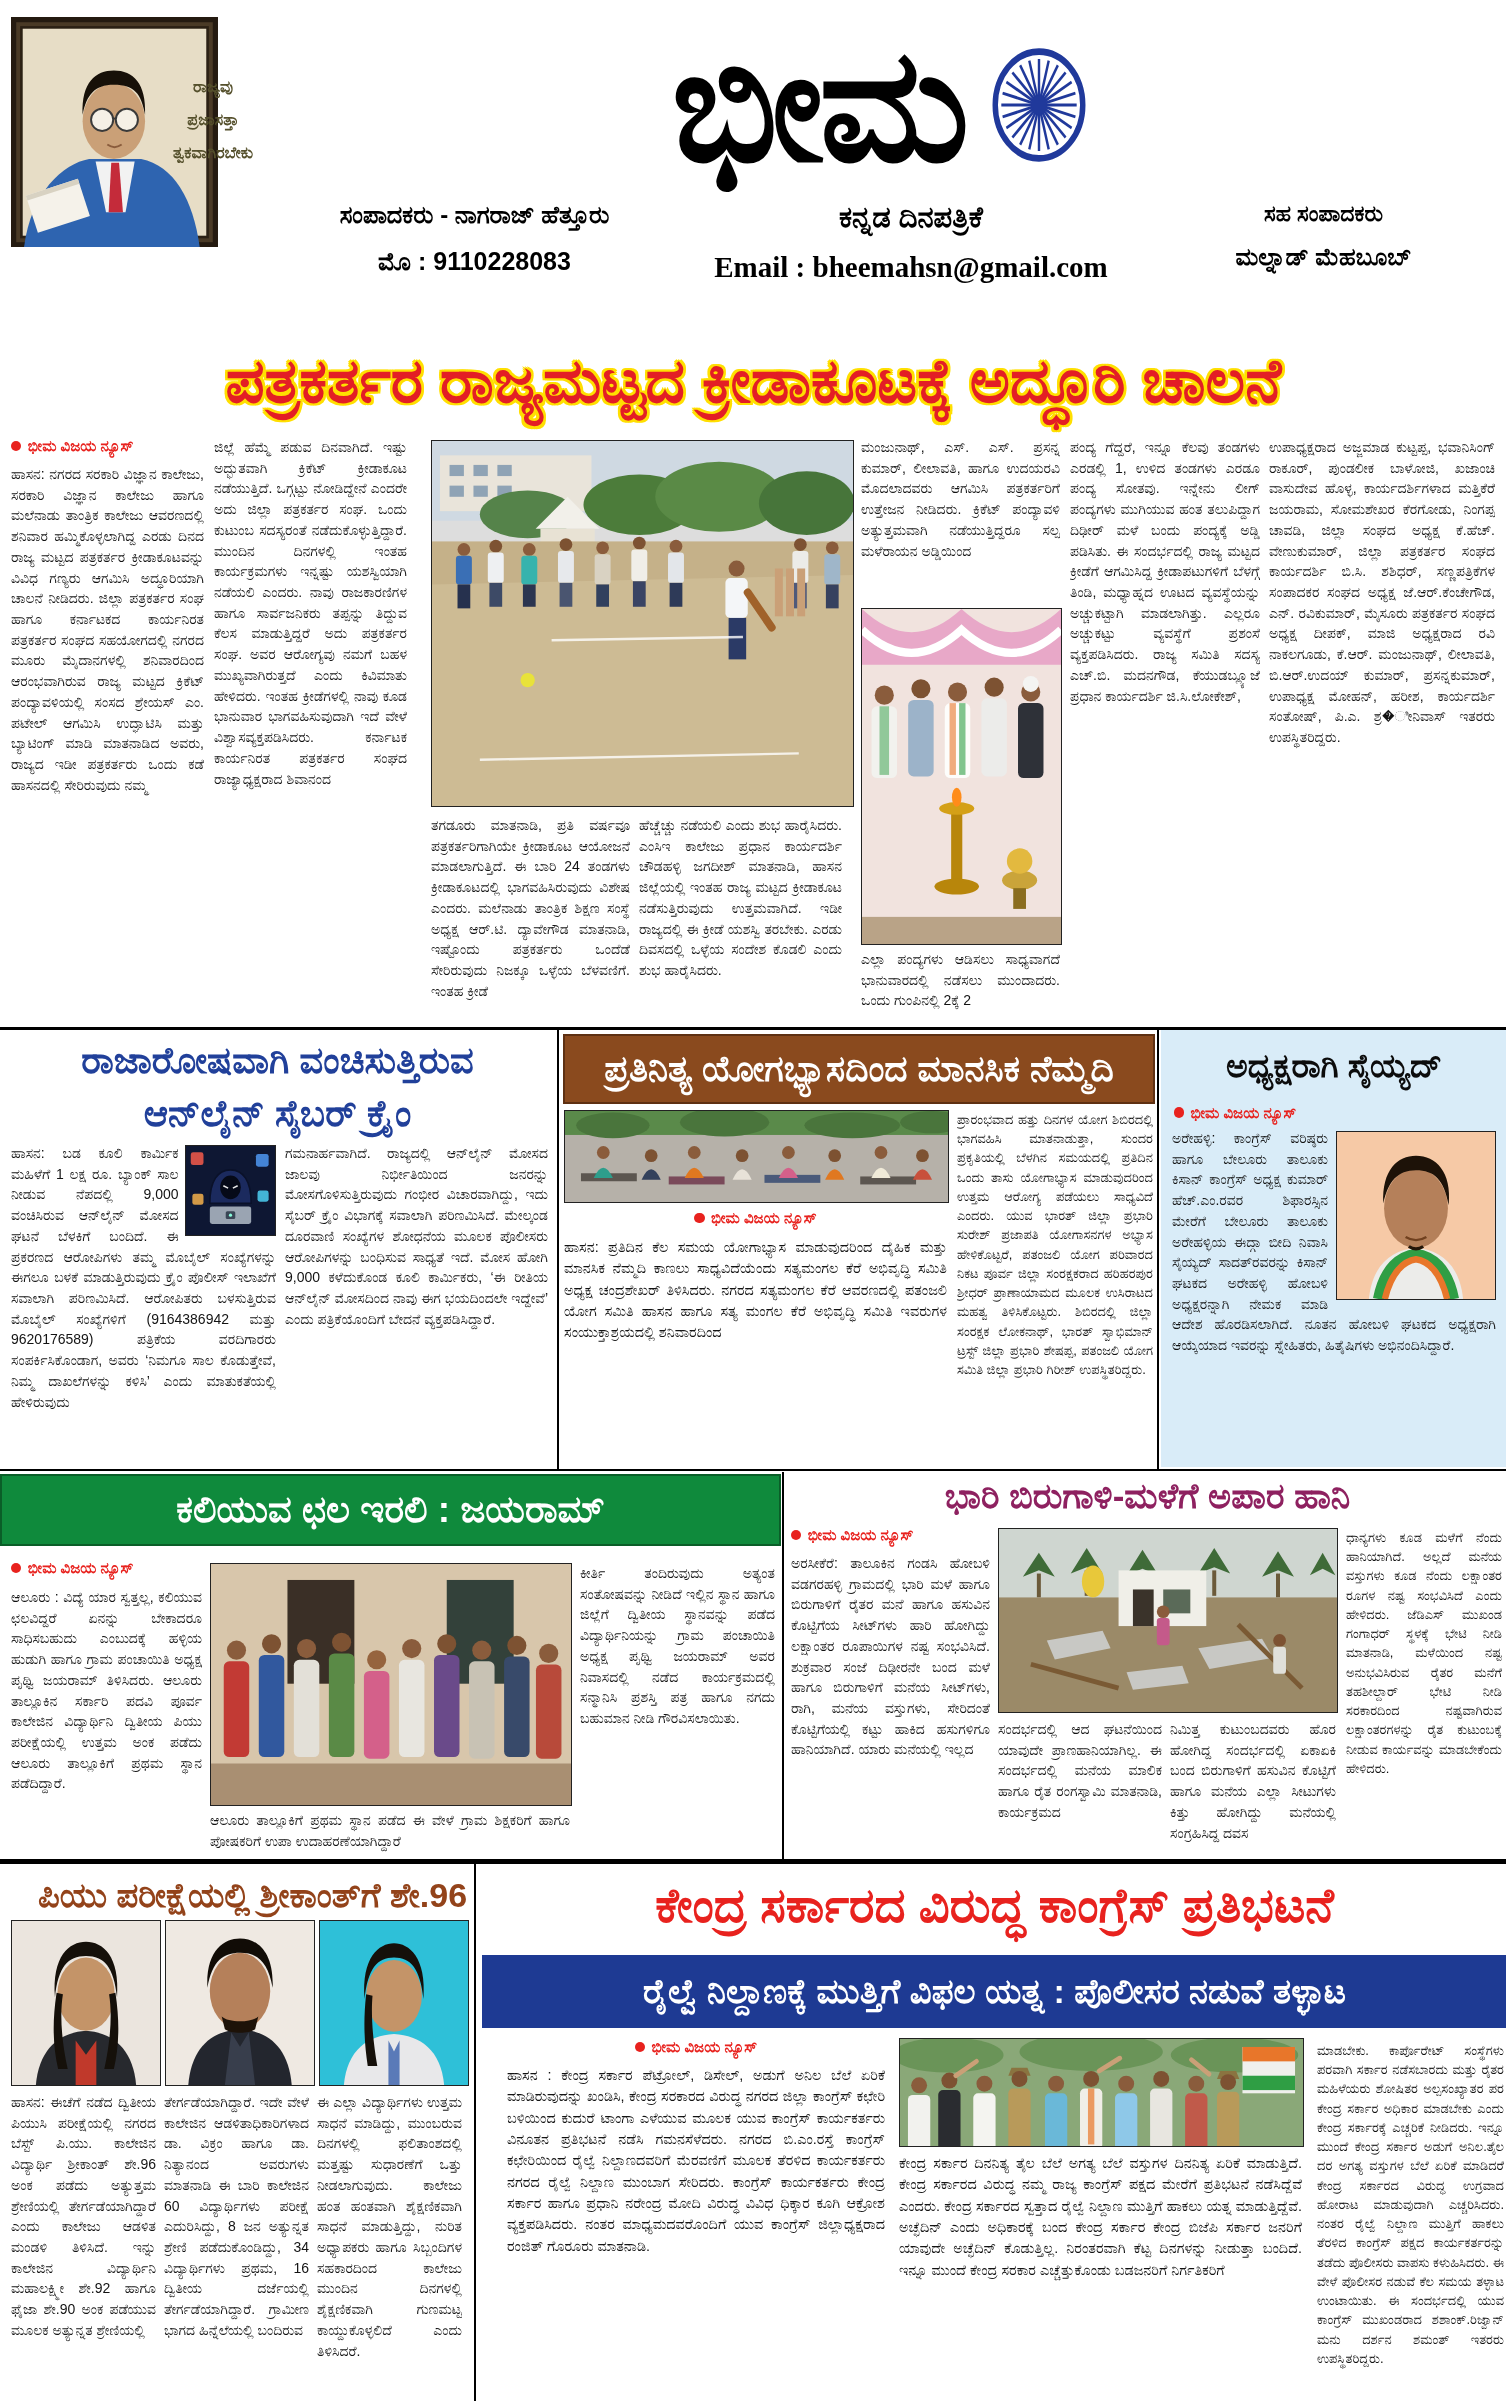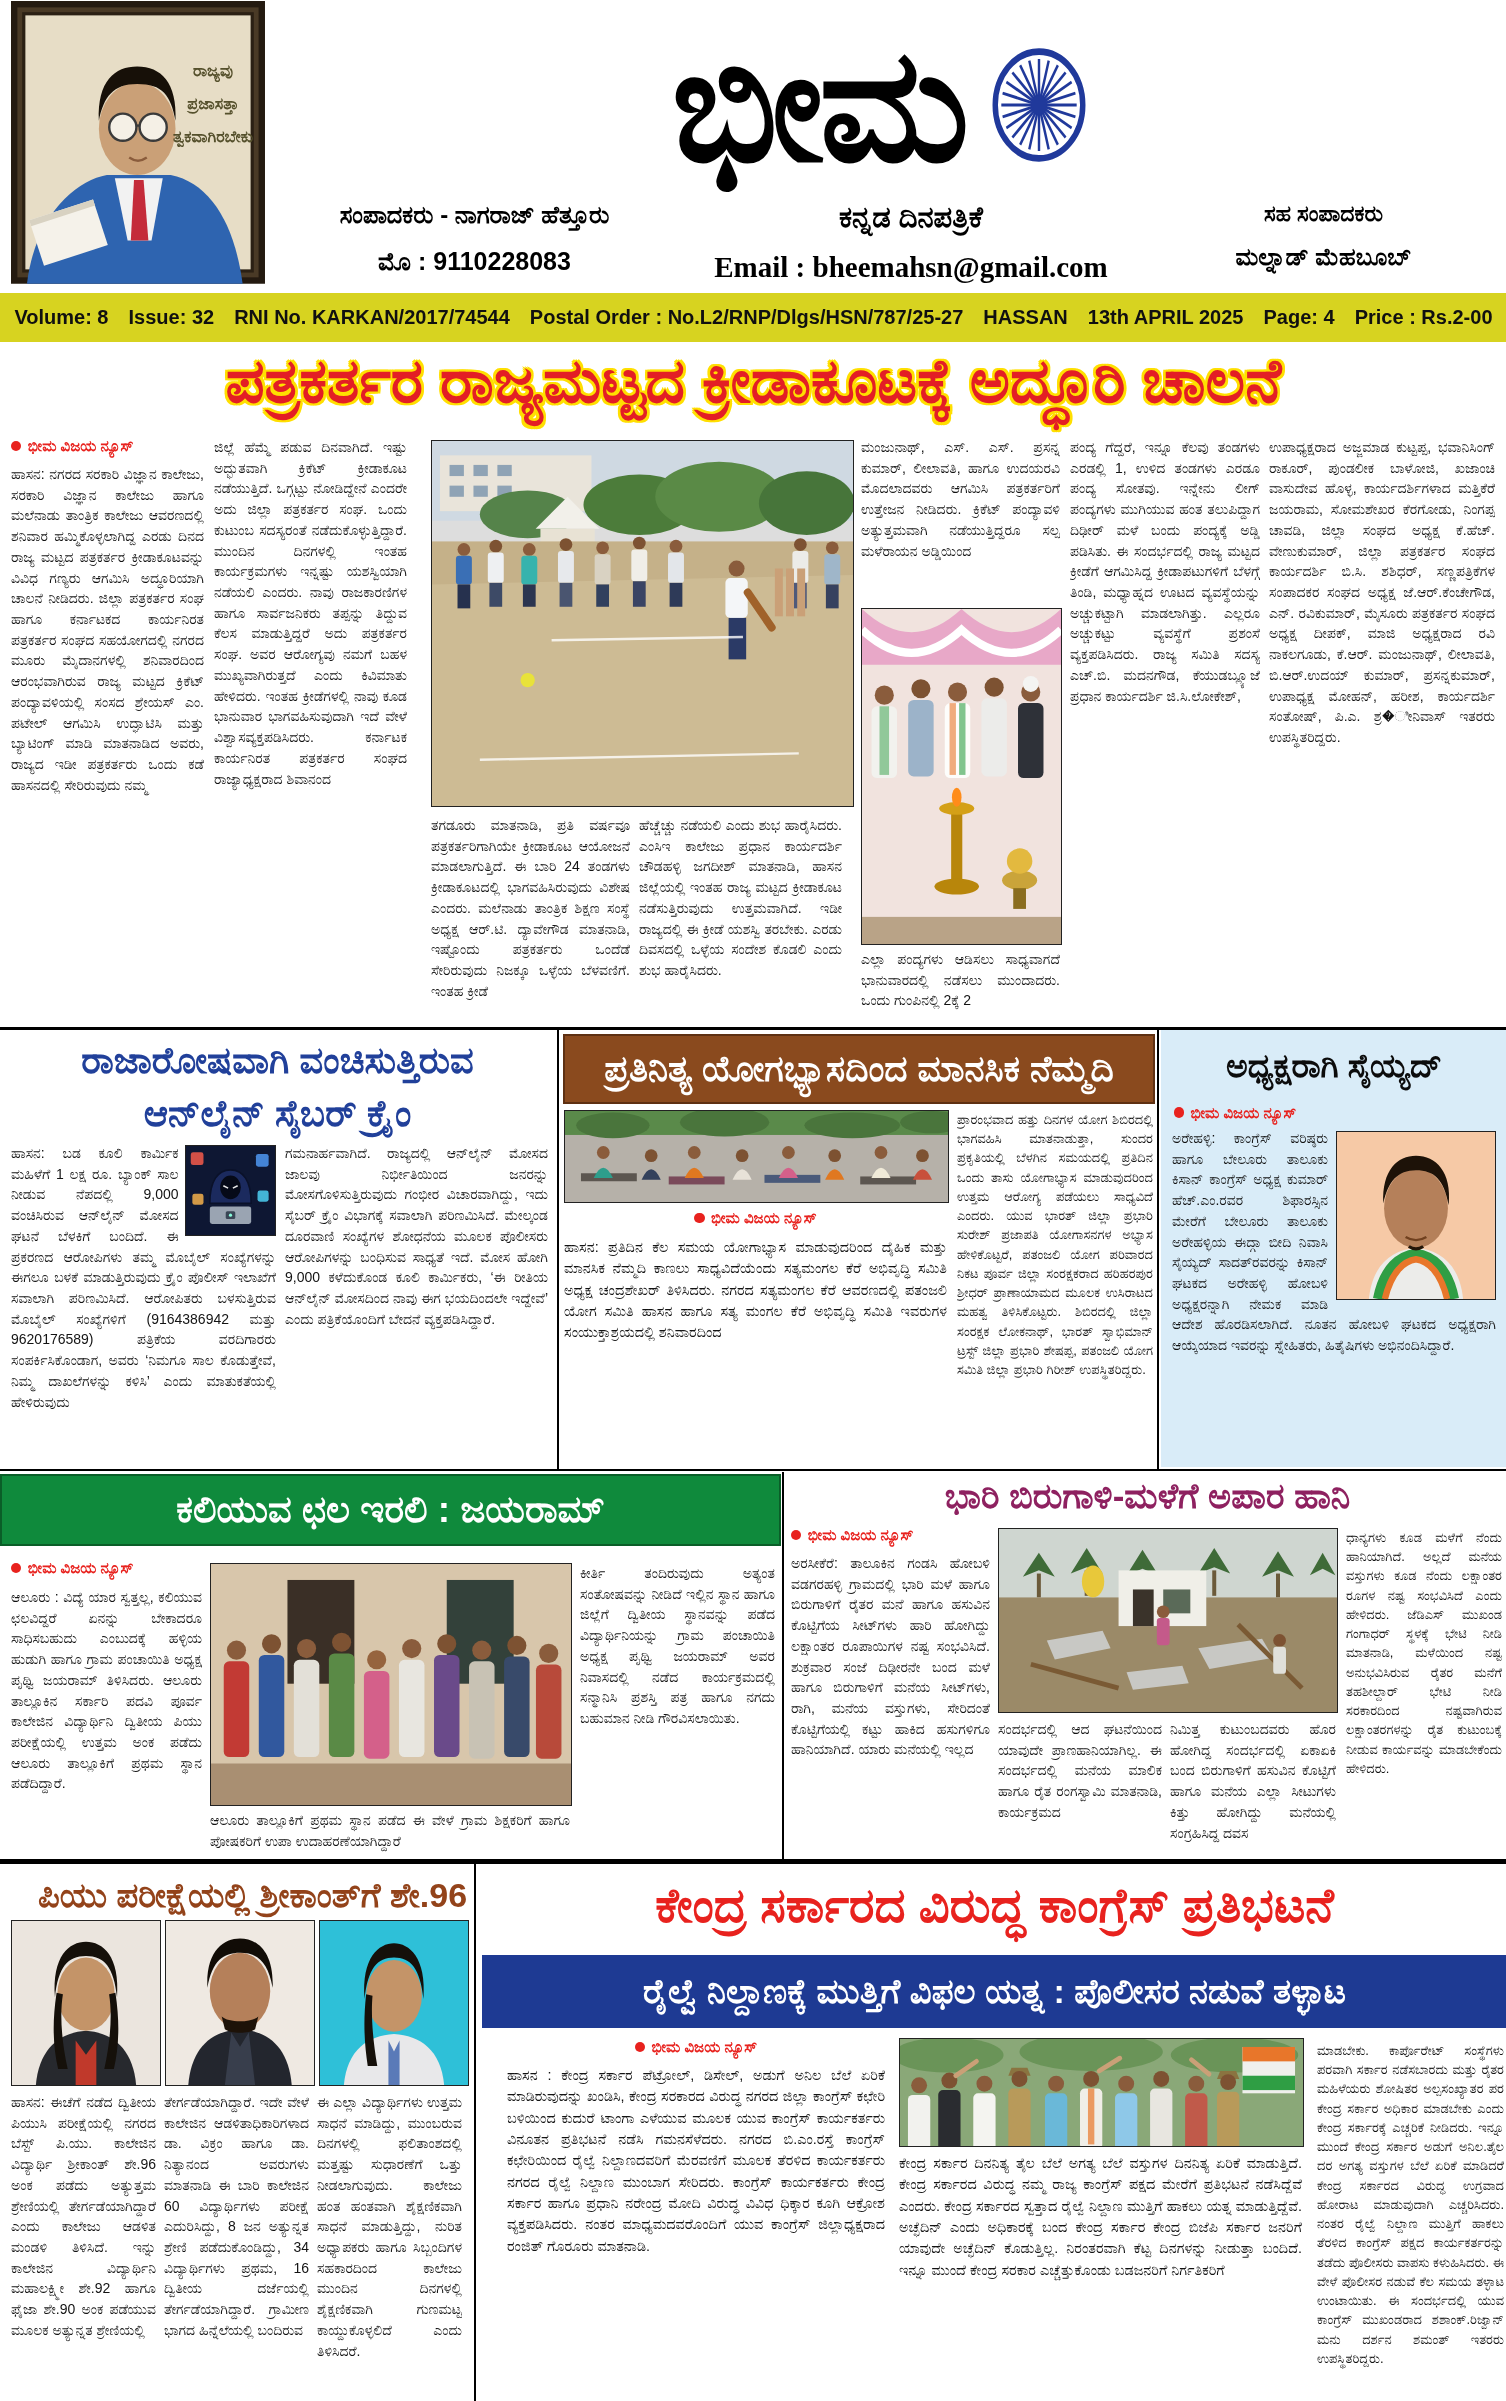--- a/index.html
+++ b/index.html
@@ -24,21 +24,21 @@
   .infobar{display:flex;align-items:center;justify-content:space-between;background:#d7d320;
     font-weight:bold;font-size:20px;padding:0 14.4px;box-sizing:border-box;color:#101010;}
   .edit-block{text-align:center;font-weight:bold;color:#000;}
   .motto{font-weight:bold;color:#55502c;text-align:center;font-size:16px;line-height:2.05;}
 </style>
 </head>
 <body>
 
 <div class="page">
 
-  <div class="abs" style="left:11px;top:1px;width:254px;height:282px;">
+  <div class="abs" style="left:11px;top:17px;width:207px;height:282px;">
     <svg viewBox="0 0 318 354">
       <rect x="0" y="0" width="318" height="354" fill="#241a10"></rect>
       <rect x="8" y="8" width="302" height="338" fill="#4a3a26"></rect>
       <rect x="16" y="16" width="286" height="322" fill="#e7ddc6"></rect>
       <rect x="16" y="16" width="286" height="322" fill="none" stroke="#2b2014" stroke-width="4"></rect>
       <path d="M20,354 C30,270 80,225 120,218 L200,218 C250,228 280,280 290,354 Z" fill="#2e64b0"></path>
       <path d="M130,222 L160,222 L190,222 L176,300 L146,300 Z" fill="#f2f2f2"></path>
       <path d="M154,224 L166,224 L172,300 L150,300 Z" fill="#c42b3a"></path>
       <ellipse cx="158" cy="160" rx="48" ry="58" fill="#caa077"></ellipse>
       <path d="M110,150 C108,100 130,82 158,82 C188,82 208,102 206,150 C200,118 190,104 158,104 C128,104 116,120 110,150 Z" fill="#171008"></path>
@@ -86,30 +86,20 @@
     <div class="edit-block" style="width:399px;">
       <div style="font-size:29px;">ಕನ್ನಡ ದಿನಪತ್ರಿಕೆ</div>
       <div style="font-size:29px;margin-top:16px;font-family:'Liberation Serif','DejaVu Serif',serif;">Email : bheemahsn@gmail.com</div>
     </div>
     <div class="edit-block" style="width:367px;">
       <div style="font-size:22px;">ಸಹ ಸಂಪಾದಕರು</div>
       <div style="font-size:24px;margin-top:16px;">ಮಲ್ನಾಡ್ ಮೆಹಬೂಬ್</div>
     </div>
   </div>
 
-  <div class="abs infobar" style="left:0;top:293px;width:1507px;height:49px;">
-    <span>Volume: 8</span>
-    <span>Issue: 32</span>
-    <span>RNI No. KARKAN/2017/74544</span>
-    <span>Postal Order : No.L2/RNP/Dlgs/HSN/787/25-27</span>
-    <span>HASSAN</span>
-    <span>13th APRIL 2025</span>
-    <span>Page: 4</span>
-    <span>Price : Rs.2-00</span>
-  </div>
 
   <div class="abs lead-headline" style="left:0;top:343px;width:1507px;height:89px;">ಪತ್ರಕರ್ತರ ರಾಜ್ಯಮಟ್ಟದ ಕ್ರೀಡಾಕೂಟಕ್ಕೆ ಅದ್ಧೂರಿ ಚಾಲನೆ</div>
 
   <div class="abs" style="left:0;top:437px;width:1507px;height:588px;">
     <div class="abs byline" style="left:11px;top:0;width:193px;">
       <span class="dot"></span>
       <span>ಭೀಮ ವಿಜಯ ನ್ಯೂಸ್</span>
     </div>
     <div class="abs body-text" style="left:11px;top:27px;width:193px;height:558px;">ಹಾಸನ: ನಗರದ ಸರಕಾರಿ ವಿಜ್ಞಾನ ಕಾಲೇಜು, ಸರಕಾರಿ ವಿಜ್ಞಾನ ಕಾಲೇಜು ಹಾಗೂ ಮಲೆನಾಡು ತಾಂತ್ರಿಕ ಕಾಲೇಜು ಆವರಣದಲ್ಲಿ ಶನಿವಾರ ಹಮ್ಮಿಕೊಳ್ಳಲಾಗಿದ್ದ ಎರಡು ದಿನದ ರಾಜ್ಯ ಮಟ್ಟದ ಪತ್ರಕರ್ತರ ಕ್ರೀಡಾಕೂಟವನ್ನು ವಿವಿಧ ಗಣ್ಯರು ಆಗಮಿಸಿ ಅದ್ಧೂರಿಯಾಗಿ ಚಾಲನೆ ನೀಡಿದರು. ಜಿಲ್ಲಾ ಪತ್ರಕರ್ತರ ಸಂಘ ಹಾಗೂ ಕರ್ನಾಟಕದ ಕಾರ್ಯನಿರತ ಪತ್ರಕರ್ತರ ಸಂಘದ ಸಹಯೋಗದಲ್ಲಿ ನಗರದ ಮೂರು ಮೈದಾನಗಳಲ್ಲಿ ಶನಿವಾರದಿಂದ ಆರಂಭವಾಗಿರುವ ರಾಜ್ಯ ಮಟ್ಟದ ಕ್ರಿಕೆಟ್ ಪಂದ್ಯಾವಳಿಯಲ್ಲಿ ಸಂಸದ ಶ್ರೇಯಸ್ ಎಂ. ಪಟೇಲ್ ಆಗಮಿಸಿ ಉದ್ಘಾಟಿಸಿ ಮತ್ತು ಬ್ಯಾಟಿಂಗ್ ಮಾಡಿ ಮಾತನಾಡಿದ ಅವರು, ರಾಜ್ಯದ ಇಡೀ ಪತ್ರಕರ್ತರು ಒಂದು ಕಡೆ ಹಾಸನದಲ್ಲಿ ಸೇರಿರುವುದು ನಮ್ಮ</div>
     <div class="abs body-text" style="left:214px;top:0;width:193px;height:587px;">ಜಿಲ್ಲೆ ಹೆಮ್ಮೆ ಪಡುವ ದಿನವಾಗಿದೆ. ಇಷ್ಟು ಅದ್ಭುತವಾಗಿ ಕ್ರಿಕೆಟ್ ಕ್ರೀಡಾಕೂಟ ನಡೆಯುತ್ತಿದೆ. ಒಗ್ಗಟ್ಟು ನೋಡಿದ್ದೇನೆ ಎಂದರೇ ಅದು ಜಿಲ್ಲಾ ಪತ್ರಕರ್ತರ ಸಂಘ. ಒಂದು ಕುಟುಂಬ ಸದಸ್ಯರಂತೆ ನಡೆದುಕೊಳ್ಳುತ್ತಿದ್ದಾರೆ. ಮುಂದಿನ ದಿನಗಳಲ್ಲಿ ಇಂತಹ ಕಾರ್ಯಕ್ರಮಗಳು ಇನ್ನಷ್ಟು ಯಶಸ್ವಿಯಾಗಿ ನಡೆಯಲಿ ಎಂದರು. ನಾವು ರಾಜಕಾರಣಿಗಳ ಹಾಗೂ ಸಾರ್ವಜನಿಕರು ತಪ್ಪನ್ನು ತಿದ್ದುವ ಕೆಲಸ ಮಾಡುತ್ತಿದ್ದರೆ ಅದು ಪತ್ರಕರ್ತರ ಸಂಘ. ಅವರ ಆರೋಗ್ಯವು ನಮಗೆ ಬಹಳ ಮುಖ್ಯವಾಗಿರುತ್ತದೆ ಎಂದು ಕಿವಿಮಾತು ಹೇಳಿದರು. ಇಂತಹ ಕ್ರೀಡೆಗಳಲ್ಲಿ ನಾವು ಕೂಡ ಭಾನುವಾರ ಭಾಗವಹಿಸುವುದಾಗಿ ಇದೆ ವೇಳೆ ವಿಶ್ವಾಸವ್ಯಕ್ತಪಡಿಸಿದರು. ಕರ್ನಾಟಕ ಕಾರ್ಯನಿರತ ಪತ್ರಕರ್ತರ ಸಂಘದ ರಾಜ್ಯಾಧ್ಯಕ್ಷರಾದ ಶಿವಾನಂದ</div>

